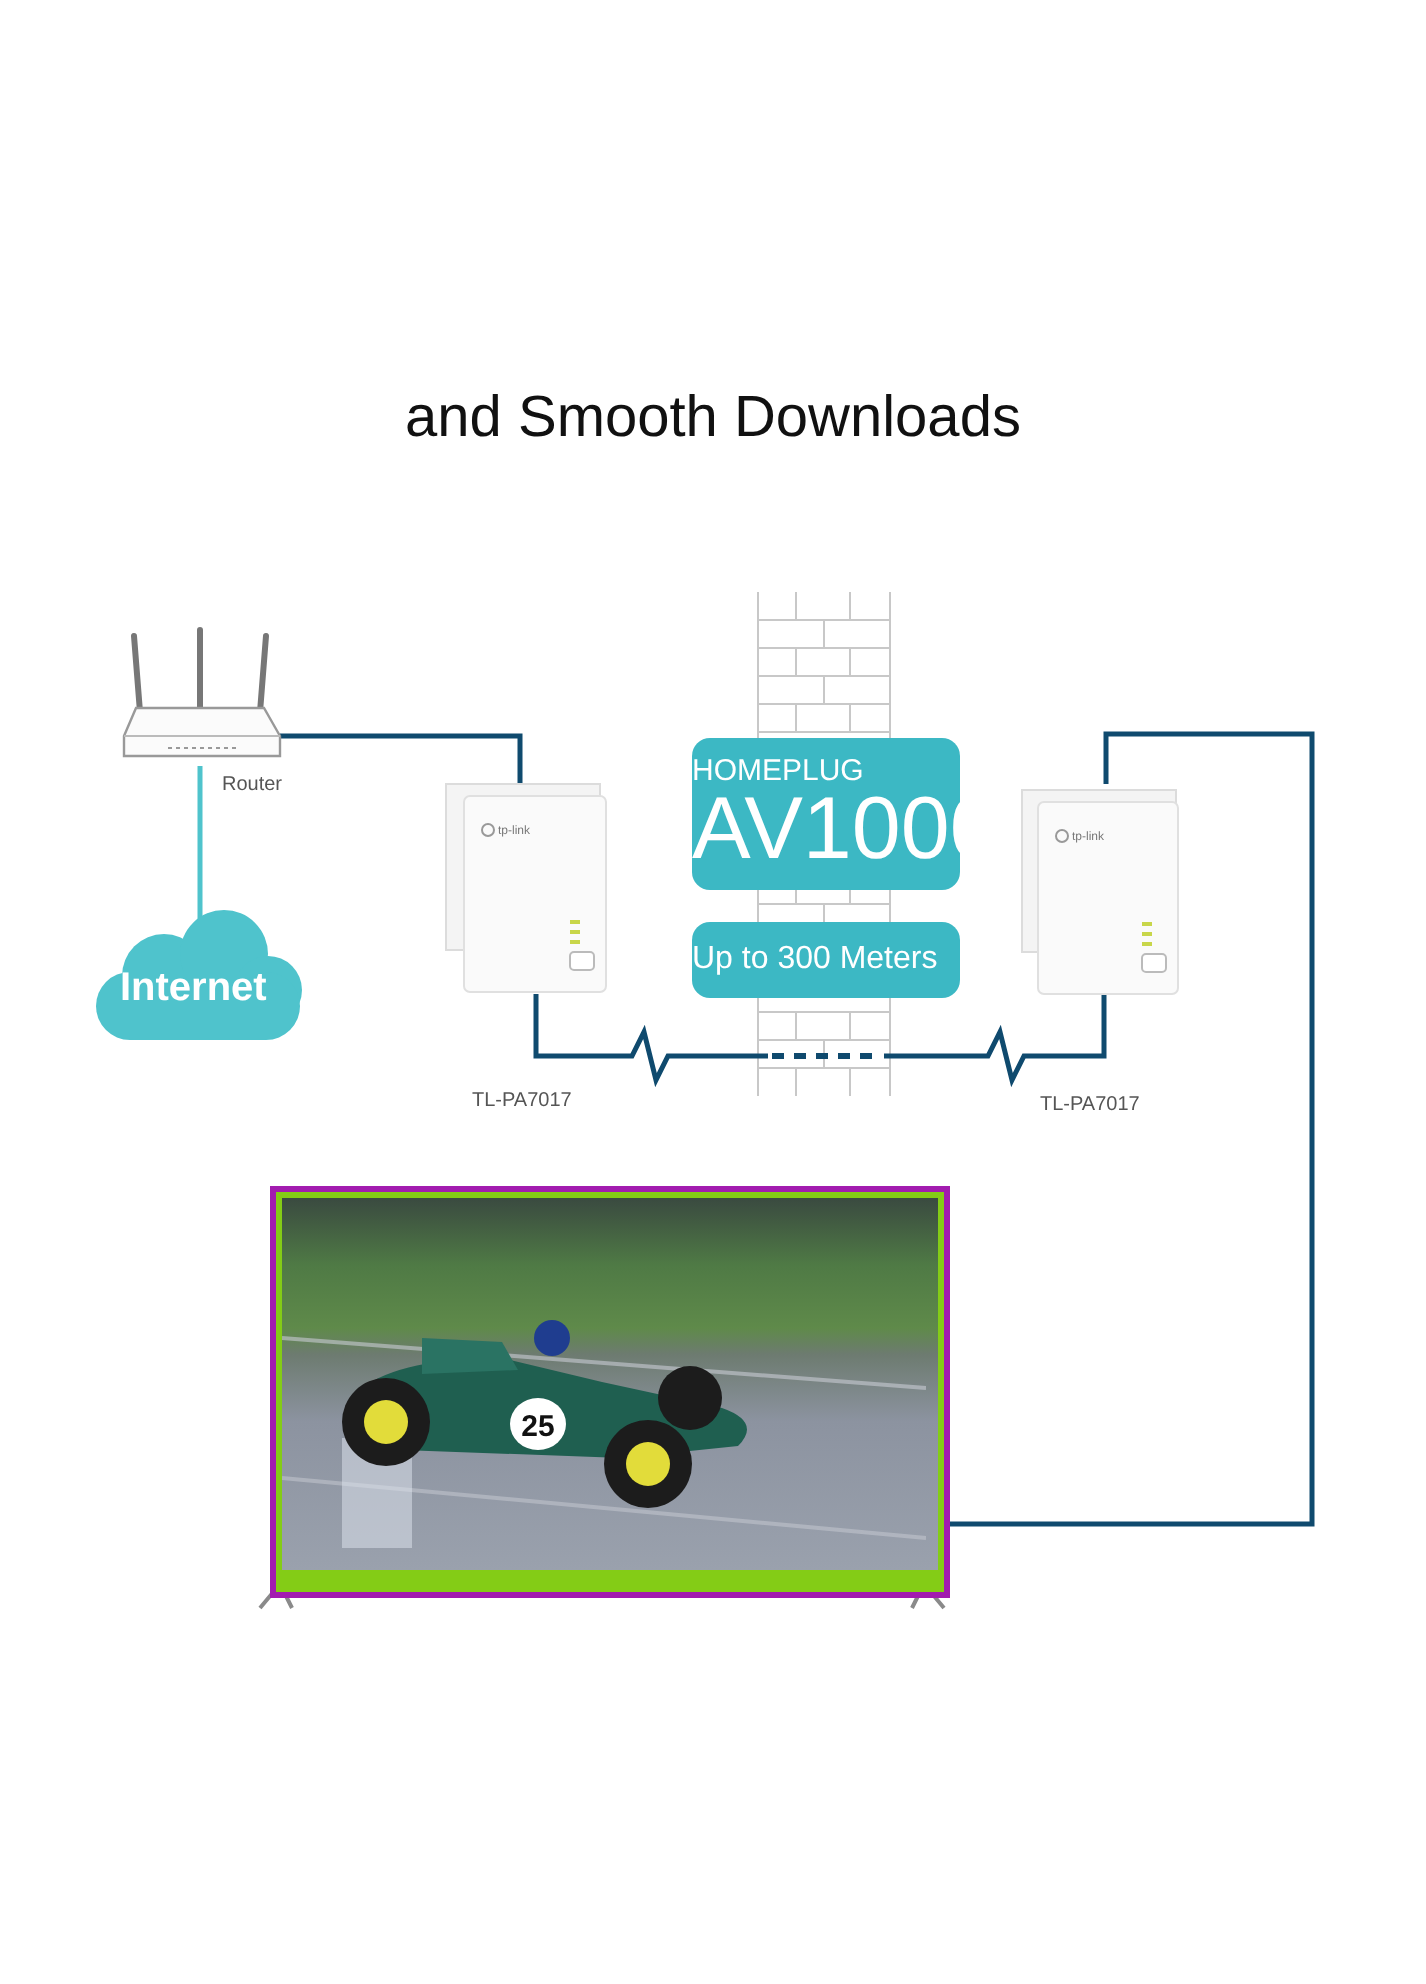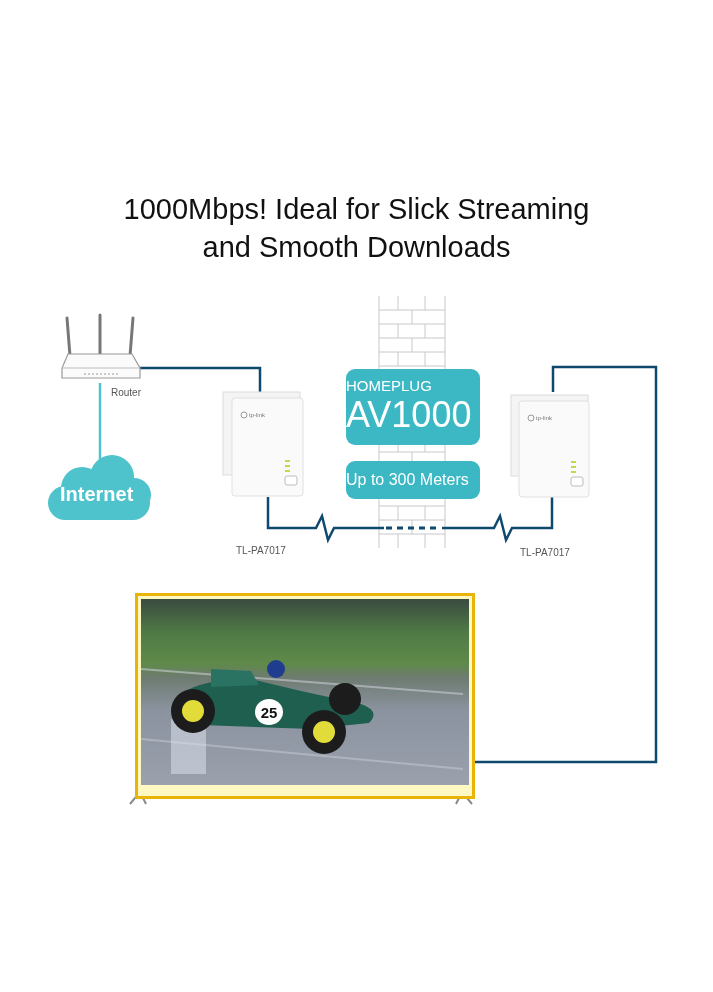--- a/index.html
+++ b/index.html
@@ -5,31 +5,30 @@
   html, body { margin:0; padding:0; background:#ffffff; }
   body { width:713px; height:992px; position:relative; overflow:hidden; font-family:"Liberation Sans", sans-serif; }
   .title { position:absolute; left:0; width:713px; text-align:center; color:#111; font-size:29px; line-height:38px; top:190px; }
   .title div { white-space:nowrap; }
   svg.diagram { position:absolute; left:0; top:0; }
   .label { position:absolute; color:#555; font-size:10px; white-space:nowrap; }
   .cloud-text { position:absolute; color:#fff; font-size:20px; font-weight:bold; left:60px; top:483px; width:84px; text-align:left; }
   .badge { position:absolute; background:#3cb8c4; border-radius:9px; color:#fff; text-align:left; }
   .badge.main { left:346px; top:369px; width:134px; height:76px; }
   .badge.main .small { font-size:15px; margin-top:8px; }
-  .badge.main .big { font-size:36px; line-height:40px; margin-top:1px; }
+  .badge.main .big { font-size:44px; line-height:40px; margin-top:1px; }
   .badge.dist { left:346px; top:461px; width:134px; height:38px; font-size:16px; line-height:38px; }
-  .tv { position:absolute; left:135px; top:593px; width:334px; height:200px; border:3px solid #eab308; background:#fef9c3; }
+  .tv { position:absolute; left:135px; top:593px; width:334px; height:200px; border:3px solid #a21caf; background:#84cc16; }
   .tv-screen { position:absolute; left:3px; top:3px; right:3px; bottom:11px; overflow:hidden;
     background: linear-gradient(180deg, #3a4a40 0%, #4f7a45 18%, #5f8a4a 35%, #6d7b70 42%, #8c93a0 60%, #9aa1ad 100%); }
 </style>
 </head>
 <body>
 
 <div class="title">
-  <div>1000Mbps! Ideal for Slick Streaming</div>
   <div>and Smooth Downloads</div>
 </div>
 
 <svg class="diagram" width="713" height="992" viewBox="0 0 713 992">
 
   <g stroke="#c8c8c8" stroke-width="1" fill="none">
     <line x1="379" y1="296" x2="379" y2="548"></line>
     <line x1="445" y1="296" x2="445" y2="548"></line>
     <g id="rows">
       <line x1="379" y1="310" x2="445" y2="310"></line>

